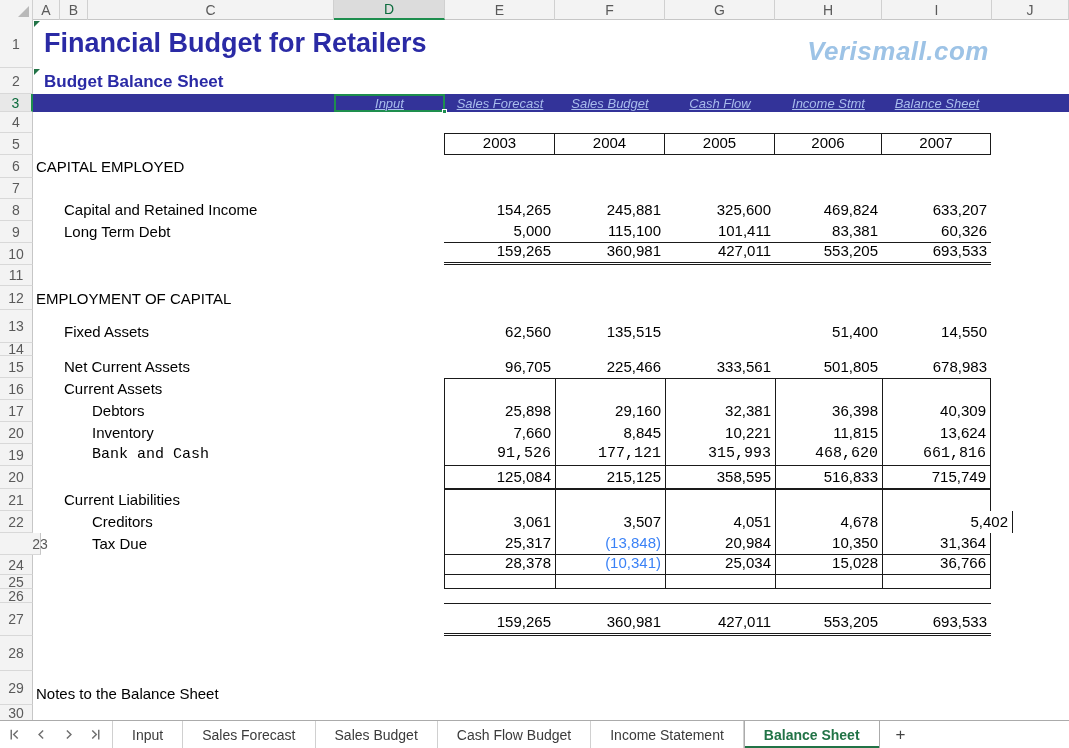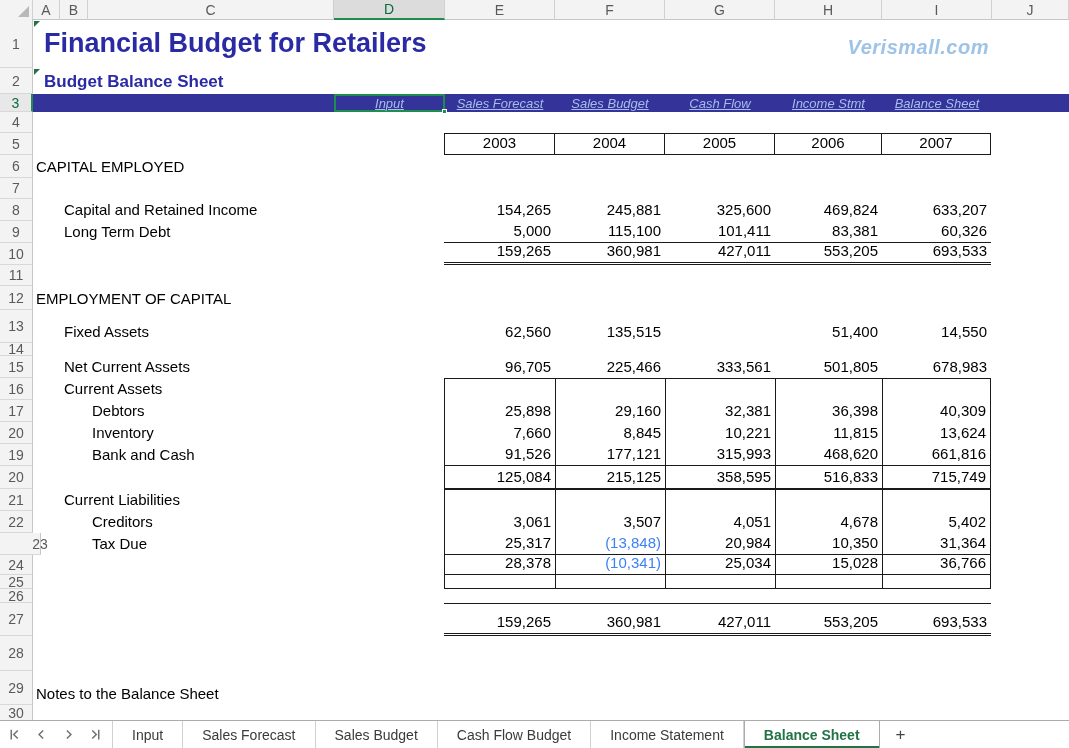--- a/index.html
+++ b/index.html
@@ -21,21 +21,21 @@
   #rowheads { position:absolute; left:0; top:20px; width:33px; }
   .rowhead { width:33px; display:flex; align-items:center; justify-content:center;
     font-size:14px; color:#5a5a5a; background:#F3F3F3;
     border-bottom:1px solid #D8D8D8; border-right:1px solid #C6C6C6; }
   .rowhead.sel { color:#0C6B3D; border-right:2px solid #1E8E4E; background:#E8E8E8; }
 
   
   .cellrow { position:absolute; left:0; width:1069px; }
   #title { position:absolute; left:44px; top:28px; font-size:27px; font-weight:bold; color:#2A2AA5; }
   #subtitle { position:absolute; left:44px; top:72px; font-size:17px; font-weight:bold; color:#2A2AA5; }
-  #logo { position:absolute; right:80px; top:36px; font-size:20px; font-weight:bold;
+  #logo { position:absolute; right:80px; top:36px; font-size:26px; font-weight:bold;
     font-style:italic; color:#9DC3E6; letter-spacing:0.5px; }
   .corner-flag { position:absolute; width:0; height:0;
     border-top:6px solid #217346; border-right:6px solid transparent; }
 
   
   #navbar { position:absolute; left:33px; top:94px; width:1036px; height:18px; background:#333399; }
   .navlink { position:absolute; top:0; height:18px; display:flex; align-items:center;
     justify-content:center; font-size:13px; font-style:italic; color:#A8BCEC;
     text-decoration:underline; cursor:pointer; }
   #selcell { position:absolute; left:301px; top:0; width:111px; height:18px;
@@ -206,21 +206,21 @@
         <div class="vcell" style="left: 882px; width: 109px; border-left: 1px solid rgb(26, 26, 26); border-right: 1px solid rgb(26, 26, 26);">40,309</div>
       </div>
       <div class="cellrow" style="top: 422px; height: 22px;">
         <span class="flabel" style="left: 92px;">Inventory</span>
         <div class="vcell" style="left: 444px; width: 111px; border-left: 1px solid rgb(26, 26, 26);">7,660</div>
         <div class="vcell" style="left: 555px; width: 110px; border-left: 1px solid rgb(26, 26, 26);">8,845</div>
         <div class="vcell" style="left: 665px; width: 110px; border-left: 1px solid rgb(26, 26, 26);">10,221</div>
         <div class="vcell" style="left: 775px; width: 107px; border-left: 1px solid rgb(26, 26, 26);">11,815</div>
         <div class="vcell" style="left: 882px; width: 109px; border-left: 1px solid rgb(26, 26, 26); border-right: 1px solid rgb(26, 26, 26);">13,624</div>
       </div>
-      <div class="cellrow" style="top: 444px; height: 22px;">
+      <div class="cellrow" style="top: 444px; height: 22px; font-family: Liberation Mono, monospace;">
         <span class="flabel" style="left: 92px;">Bank and Cash</span>
         <div class="vcell" style="left: 444px; width: 111px; border-left: 1px solid rgb(26, 26, 26); border-bottom: 1px solid rgb(26, 26, 26);">91,526</div>
         <div class="vcell" style="left: 555px; width: 110px; border-left: 1px solid rgb(26, 26, 26); border-bottom: 1px solid rgb(26, 26, 26);">177,121</div>
         <div class="vcell" style="left: 665px; width: 110px; border-left: 1px solid rgb(26, 26, 26); border-bottom: 1px solid rgb(26, 26, 26);">315,993</div>
         <div class="vcell" style="left: 775px; width: 107px; border-left: 1px solid rgb(26, 26, 26); border-bottom: 1px solid rgb(26, 26, 26);">468,620</div>
         <div class="vcell" style="left: 882px; width: 109px; border-left: 1px solid rgb(26, 26, 26); border-right: 1px solid rgb(26, 26, 26); border-bottom: 1px solid rgb(26, 26, 26);">661,816</div>
       </div>
       <div class="cellrow" style="top: 466px; height: 23px;">
         <div class="vcell" style="left: 444px; width: 111px; border-left: 1px solid rgb(26, 26, 26); border-bottom: 1px solid rgb(26, 26, 26);">125,084</div>
         <div class="vcell" style="left: 555px; width: 110px; border-left: 1px solid rgb(26, 26, 26); border-bottom: 1px solid rgb(26, 26, 26);">215,125</div>
@@ -235,21 +235,21 @@
         <div class="vcell" style="left: 665px; width: 110px; border-left: 1px solid rgb(26, 26, 26); border-top: 1px solid rgb(26, 26, 26);"></div>
         <div class="vcell" style="left: 775px; width: 107px; border-left: 1px solid rgb(26, 26, 26); border-top: 1px solid rgb(26, 26, 26);"></div>
         <div class="vcell" style="left: 882px; width: 109px; border-left: 1px solid rgb(26, 26, 26); border-right: 1px solid rgb(26, 26, 26); border-top: 1px solid rgb(26, 26, 26);"></div>
       </div>
       <div class="cellrow" style="top: 511px; height: 22px;">
         <span class="flabel" style="left: 92px;">Creditors</span>
         <div class="vcell" style="left: 444px; width: 111px; border-left: 1px solid rgb(26, 26, 26);">3,061</div>
         <div class="vcell" style="left: 555px; width: 110px; border-left: 1px solid rgb(26, 26, 26);">3,507</div>
         <div class="vcell" style="left: 665px; width: 110px; border-left: 1px solid rgb(26, 26, 26);">4,051</div>
         <div class="vcell" style="left: 775px; width: 107px; border-left: 1px solid rgb(26, 26, 26);">4,678</div>
-        <div class="vcell" style="left: 882px; width: 109px; border-left: 1px solid rgb(26, 26, 26); border-right: 1px solid rgb(26, 26, 26);">5,402</div>
+        <div class="vcell" style="left: 882px; width: 131px; border-left: 1px solid rgb(26, 26, 26); border-right: 1px solid rgb(26, 26, 26);">5,402</div>
       </div>
       <div class="cellrow" style="top: 533px; height: 22px;">
         <span class="flabel" style="left: 92px;">Tax Due</span>
         <div class="vcell" style="left: 444px; width: 111px; border-left: 1px solid rgb(26, 26, 26); border-bottom: 1px solid rgb(26, 26, 26);">25,317</div>
         <div class="vcell neg" style="left: 555px; width: 110px; border-left: 1px solid rgb(26, 26, 26); border-bottom: 1px solid rgb(26, 26, 26);">(13,848)</div>
         <div class="vcell" style="left: 665px; width: 110px; border-left: 1px solid rgb(26, 26, 26); border-bottom: 1px solid rgb(26, 26, 26);">20,984</div>
         <div class="vcell" style="left: 775px; width: 107px; border-left: 1px solid rgb(26, 26, 26); border-bottom: 1px solid rgb(26, 26, 26);">10,350</div>
         <div class="vcell" style="left: 882px; width: 109px; border-left: 1px solid rgb(26, 26, 26); border-right: 1px solid rgb(26, 26, 26); border-bottom: 1px solid rgb(26, 26, 26);">31,364</div>
       </div>
       <div class="cellrow" style="top: 555px; height: 20px;">

